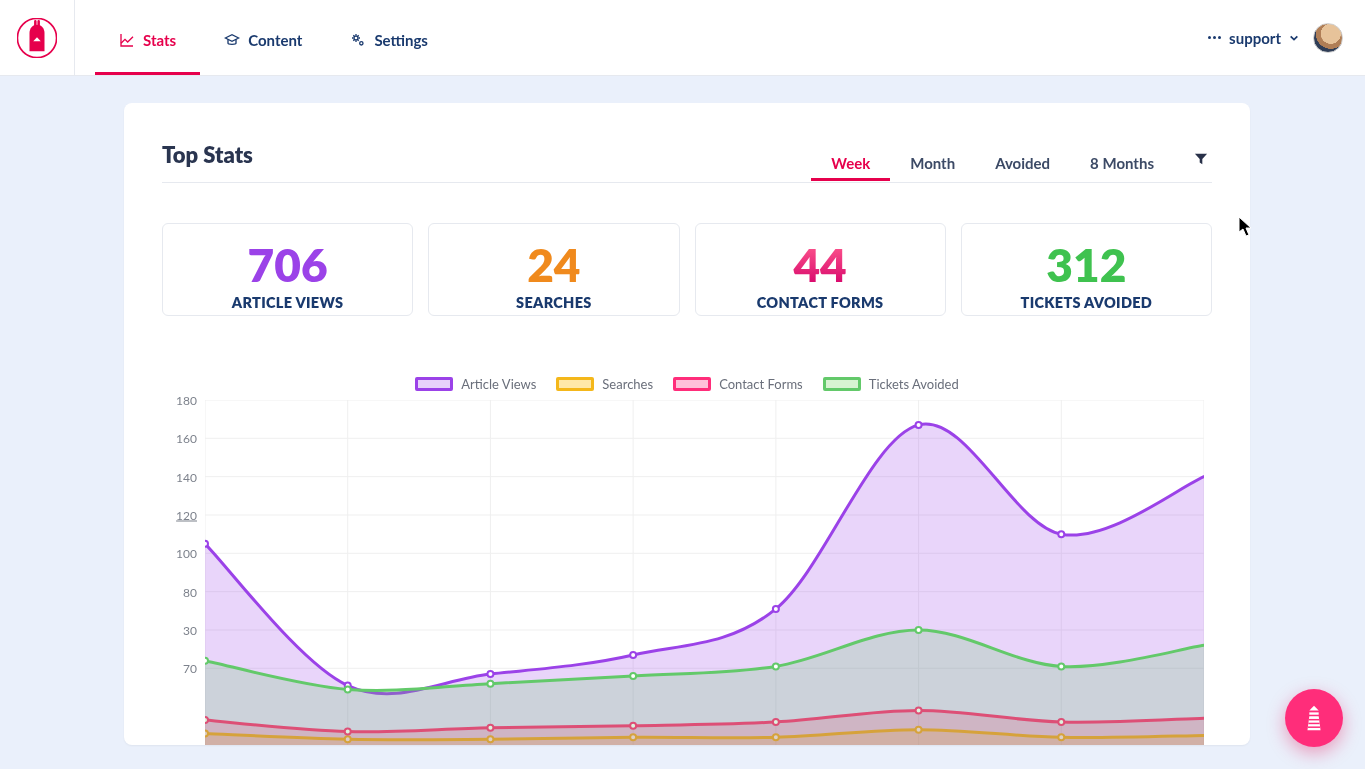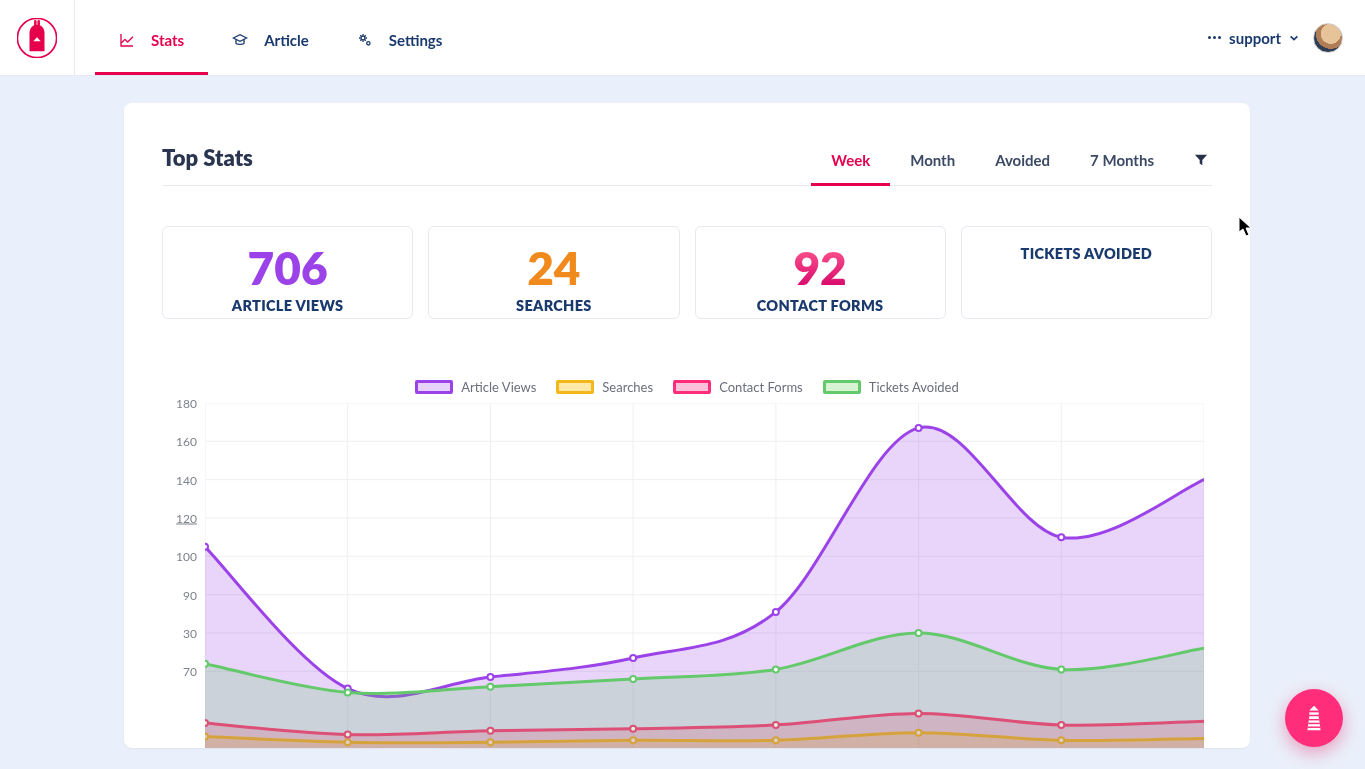--- a/index.html
+++ b/index.html
@@ -22,39 +22,39 @@
     margin:0; padding:0; width:1365px; height:769px; overflow:hidden;
     font-family:"Segoe UI","Lato","Helvetica Neue",Arial,sans-serif;
     background:var(--bg); color:var(--text-dark);
   }
 
   
   .topbar{height:76px; background:#fff; display:flex; align-items:stretch; border-bottom:1px solid var(--border);}
   .logo-cell{width:75px; display:flex; align-items:center; justify-content:center; border-right:1px solid var(--border);}
   .logo{width:40px;height:40px;}
   .nav{display:flex; align-items:flex-end; padding-left:20px;}
-  .nav-item{display:flex; align-items:center; gap:16px; padding:0 24px; height:68px; color:var(--navy); font-weight:700; font-size:15px; cursor:pointer; border-bottom:3px solid transparent;}
+  .nav-item{display:flex; align-items:center; gap:8px; padding:0 24px; height:68px; color:var(--navy); font-weight:700; font-size:15px; cursor:pointer; border-bottom:3px solid transparent;}
   .nav-item.active{color:var(--pink); border-bottom-color:var(--pink);}
   .nav-item svg{width:16px;height:16px;}
   .nav-item.active svg path, .nav-item.active svg polyline, .nav-item.active svg circle{stroke:var(--pink);}
   .spacer{flex:1;}
   .account{display:flex; align-items:center; gap:14px; padding-right:22px;}
   .acct-btn{display:flex; align-items:center; gap:8px; color:var(--navy); font-weight:700; font-size:15px; cursor:pointer;}
   .dots{display:inline-flex; gap:2px;}
   .dots i{width:3px;height:3px;border-radius:50%; background:var(--navy); display:block;}
   .caret{width:10px;height:10px;}
   .avatar{width:30px;height:30px;border-radius:50%; background:radial-gradient(circle at 60% 35%, #e7c39a 0 40%, #b07e56 41% 60%, #2f3d56 61% 100%); border:1px solid #d0d0d0;}
 
   
   .page{padding:27px 115px 0 124px;}
   .card{background:#fff; border-radius:8px; padding:38px 38px 0 38px; box-shadow:0 1px 2px rgba(0,0,0,0.05);} 
   .card-head{display:flex; align-items:flex-end; justify-content:space-between; border-bottom:1px solid var(--border); padding-bottom:10px;}
   .card-title{font-size:22px; font-weight:800; color:#2a3550; margin:0 0 4px 0;}
   .range-tabs{display:flex; align-items:center; gap:0;}
-  .range-tab{padding:10px 20px 14px; font-size:15px; font-weight:700; color:var(--text-mid); cursor:pointer; border-bottom:3px solid transparent; margin-bottom:-11px;}
+  .range-tab{padding:10px 20px 6px; font-size:15px; font-weight:700; color:var(--text-mid); cursor:pointer; border-bottom:3px solid transparent; margin-bottom:-11px;}
   .range-tab.active{color:var(--pink); border-bottom-color:var(--pink);}
   .filter-btn{padding:8px 4px 14px 20px; margin-bottom:-11px; cursor:pointer;}
   .filter-btn svg{width:14px;height:14px;}
 
   
   .tiles{display:flex; gap:15px; margin-top:40px;}
   .tile{flex:1; border:1px solid var(--border); border-radius:6px; text-align:center; padding:18px 10px 4px;}
   .tile .num{font-size:46px; font-weight:800; line-height:1; margin-bottom:6px;}
   .tile .lbl{font-size:14.5px; font-weight:800; color:var(--navy); letter-spacing:0.3px;}
   .num.purple{color:var(--purple);}
@@ -103,21 +103,21 @@
         <polyline points="3 17 9 11 13 15 21 7"></polyline>
           <path d="M3 3 L3 21 L21 21"></path>
       </svg>
       <span>Stats</span>
     </div>
     <div class="nav-item">
       <svg viewBox="0 0 24 24" fill="none" stroke="#1a3a6e" stroke-width="2">
         <path d="M2 9 L12 4 L22 9 L12 14 Z"></path>
           <path d="M6 11 L6 17 C6 19 18 19 18 17 L18 11"></path>
       </svg>
-      <span>Article</span>
+      <span>Content</span>
     </div>
     <div class="nav-item">
       <svg viewBox="0 0 24 24" fill="none" stroke="#1a3a6e" stroke-width="2">
         <circle cx="9" cy="9" r="3"></circle>
           <circle cx="17" cy="17" r="2.5"></circle>
         <path d="M9 3 L9 5 M9 13 L9 15 M3 9 L5 9 M13 9 L15 9 M5 5 L6.3 6.3 M11.7 11.7 L13 13 M5 13 L6.3 11.7 M11.7 6.3 L13 5"></path>
       </svg>
       <span>Settings</span>
     </div>
   </div>
@@ -139,43 +139,44 @@
 </div>
 
 <div class="page">
   <div class="card">
     <div class="card-head">
       <h2 class="card-title">Top Stats</h2>
       <div class="range-tabs">
         <div class="range-tab active"><span>Week</span></div>
         <div class="range-tab"><span>Month</span></div>
         <div class="range-tab"><span>Avoided</span></div>
-        <div class="range-tab"><span>7 Months</span></div>
+        <div class="range-tab"><span>8 Months</span></div>
         <div class="filter-btn">
           <svg viewBox="0 0 16 16">
               <path d="M1 2 L15 2 L9.5 8 L9.5 14 L6.5 12 L6.5 8 Z" fill="#283149"></path>
             </svg>
         </div>
       </div>
     </div>
 
     <div class="tiles">
       <div class="tile">
         <div class="num purple">706</div>
         <div class="lbl">ARTICLE VIEWS</div>
       </div>
       <div class="tile">
         <div class="num orange">24</div>
         <div class="lbl">SEARCHES</div>
       </div>
       <div class="tile">
-        <div class="num pinkgrad">92</div>
+        <div class="num pinkgrad">44</div>
         <div class="lbl">CONTACT FORMS</div>
       </div>
       <div class="tile">
+        <div class="num green">312</div>
         <div class="lbl">TICKETS AVOIDED</div>
       </div>
     </div>
 
     <div class="chart-wrap">
       <div class="legend">
         <div class="leg">
             <span class="chip purple"></span>
             <span>Article Views</span>
           </div>
@@ -192,21 +193,21 @@
             <span>Tickets Avoided</span>
           </div>
       </div>
       <div class="chart-area">
         <div class="ylabels" id="ylabels">
             <span style="top: 0%;">180</span>
             <span style="top: 11.1111%;">160</span>
             <span style="top: 22.2222%;">140</span>
             <span style="top: 33.3333%; text-decoration: underline;">120</span>
             <span style="top: 44.4444%;">100</span>
-            <span style="top: 55.5556%;">90</span>
+            <span style="top: 55.5556%;">80</span>
             <span style="top: 66.6667%;">30</span>
             <span style="top: 77.7778%;">70</span>
           </div>
         <div class="plot">
           <svg id="plot-svg" viewBox="0 0 1000 345" preserveAspectRatio="none">
               <line x1="0" y1="0" x2="0" y2="345" stroke="var(--grid)" stroke-width="1"></line>
               <line x1="142.85714285714286" y1="0" x2="142.85714285714286" y2="345" stroke="var(--grid)" stroke-width="1"></line>
               <line x1="285.7142857142857" y1="0" x2="285.7142857142857" y2="345" stroke="var(--grid)" stroke-width="1"></line>
               <line x1="428.57142857142856" y1="0" x2="428.57142857142856" y2="345" stroke="var(--grid)" stroke-width="1"></line>
               <line x1="571.4285714285714" y1="0" x2="571.4285714285714" y2="345" stroke="var(--grid)" stroke-width="1"></line>

